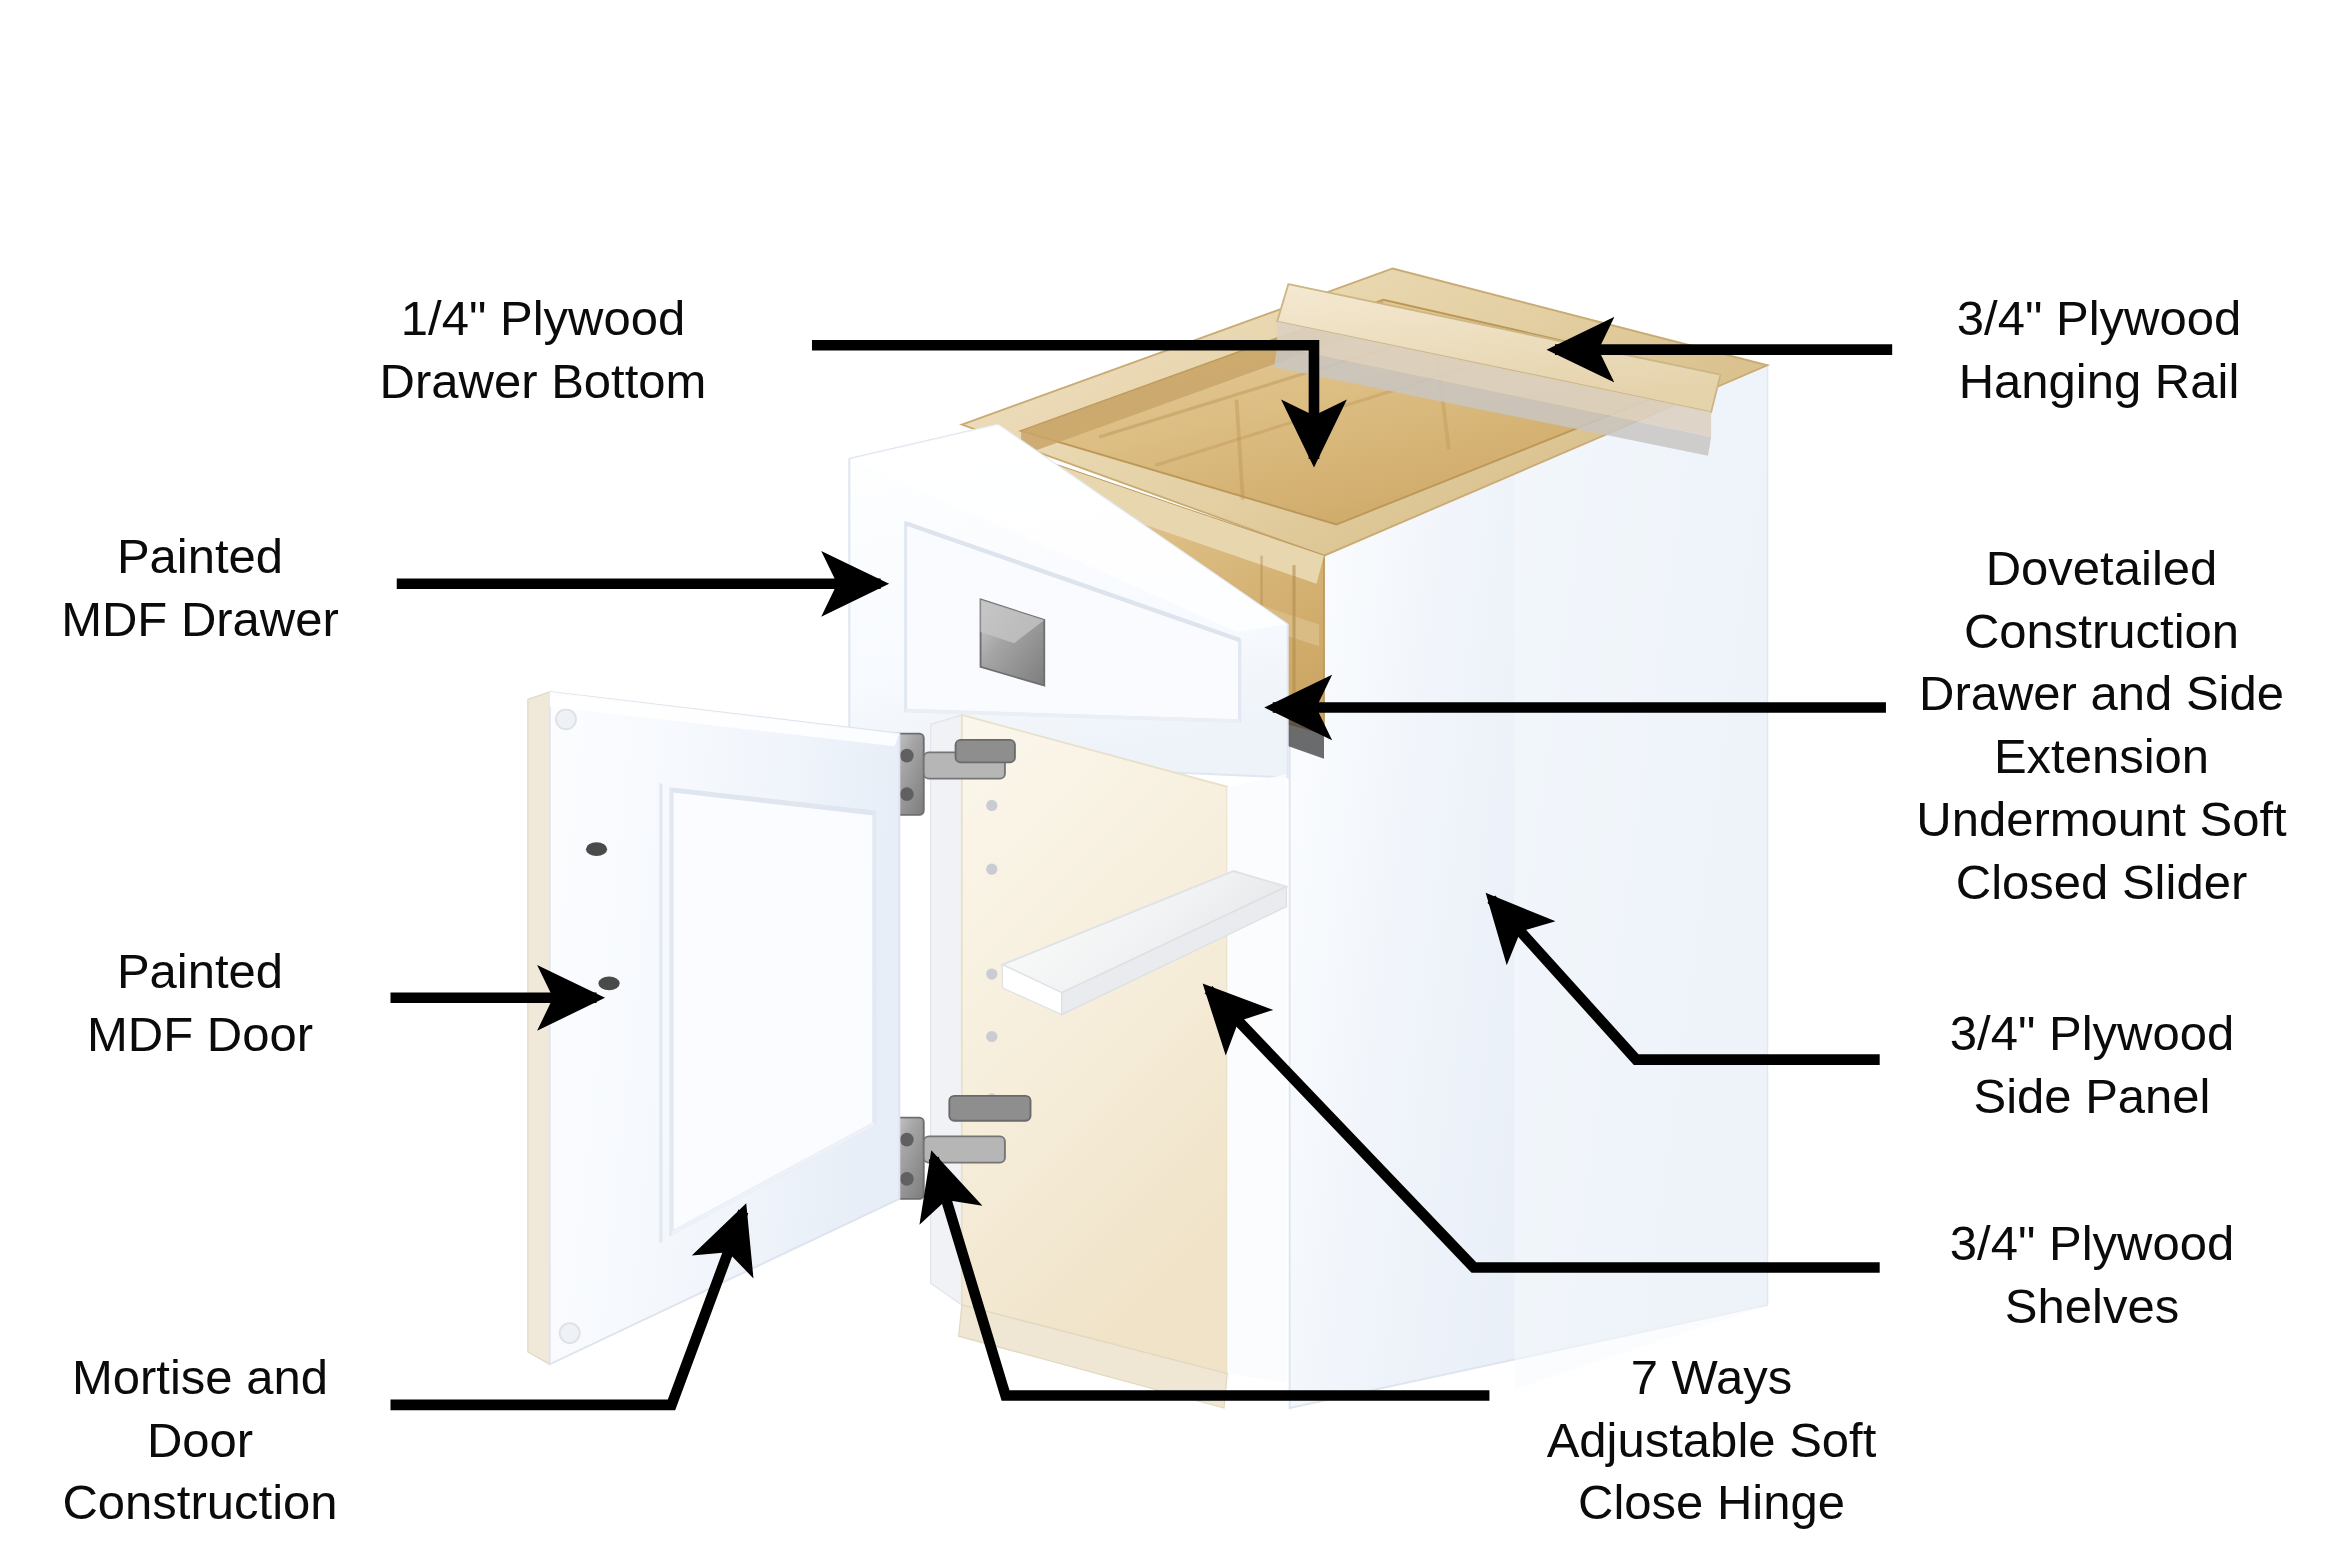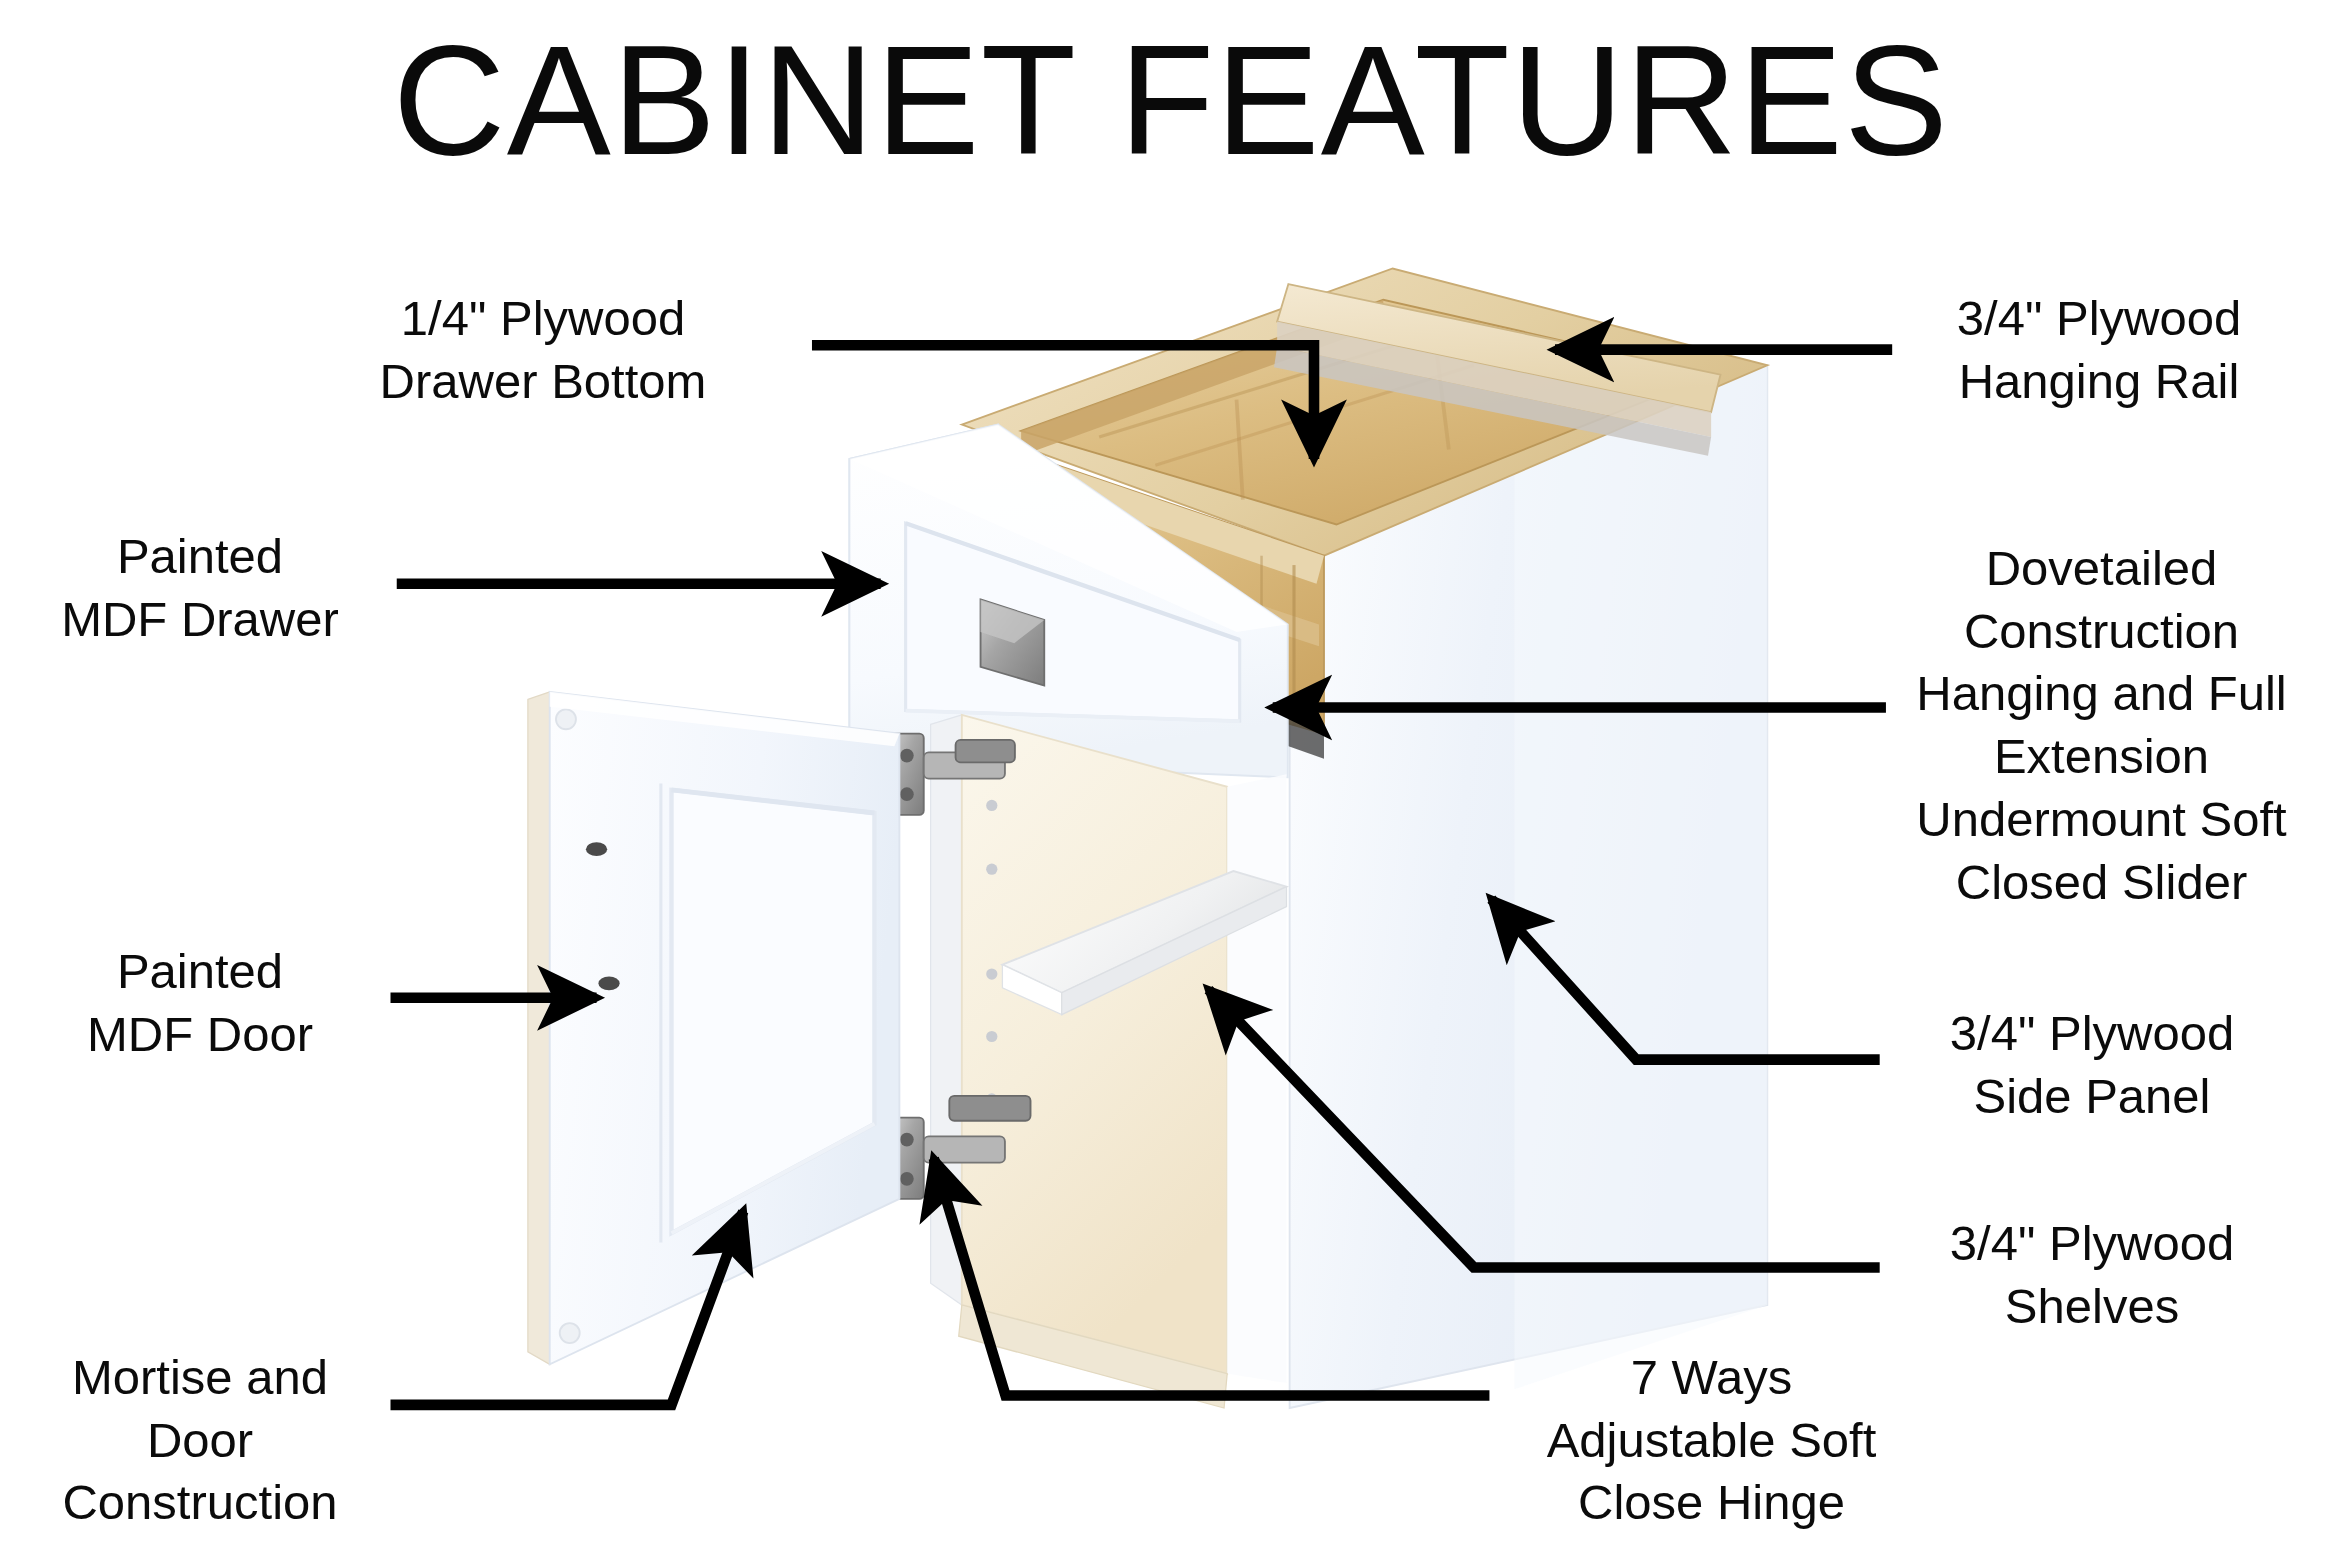--- a/index.html
+++ b/index.html
@@ -47,21 +47,20 @@
     width: 2342px;
     height: 1561px;
     pointer-events: none;
   }
 </style>
 </head>
 <body>
 
 <div id="page">
 
-  <div id="title">CABINET FEATURES</div>
 
   <svg id="illus" viewBox="0 0 3750 2500">
     <defs>
       <linearGradient id="sidePanelGrad" x1="0" y1="0" x2="1" y2="0.3">
         <stop offset="0%" stop-color="#fdfeff"></stop>
         <stop offset="45%" stop-color="#eef3fa"></stop>
         <stop offset="100%" stop-color="#e4ebf5"></stop>
       </linearGradient>
       <linearGradient id="doorGrad" x1="0" y1="0" x2="1" y2="0.2">
         <stop offset="0%" stop-color="#fcfdff"></stop>
@@ -248,21 +247,21 @@
 Drawer Bottom</div>
 
   <div class="label" style="left:1899px; top:287px; width:400px;">3/4" Plywood
 Hanging Rail</div>
 
   <div class="label" style="left:12.5px; top:525px; width:375px;">Painted
 MDF Drawer</div>
 
   <div class="label" style="left:1889px; top:537px; width:425px;">Dovetailed
 Construction
-Hanging and Full
+Drawer and Side
 Extension
 Undermount Soft
 Closed Slider</div>
 
   <div class="label" style="left:12.5px; top:940px; width:375px;">Painted
 MDF Door</div>
 
   <div class="label" style="left:1886px; top:1002px; width:412px;">3/4" Plywood
 Side Panel</div>
 

